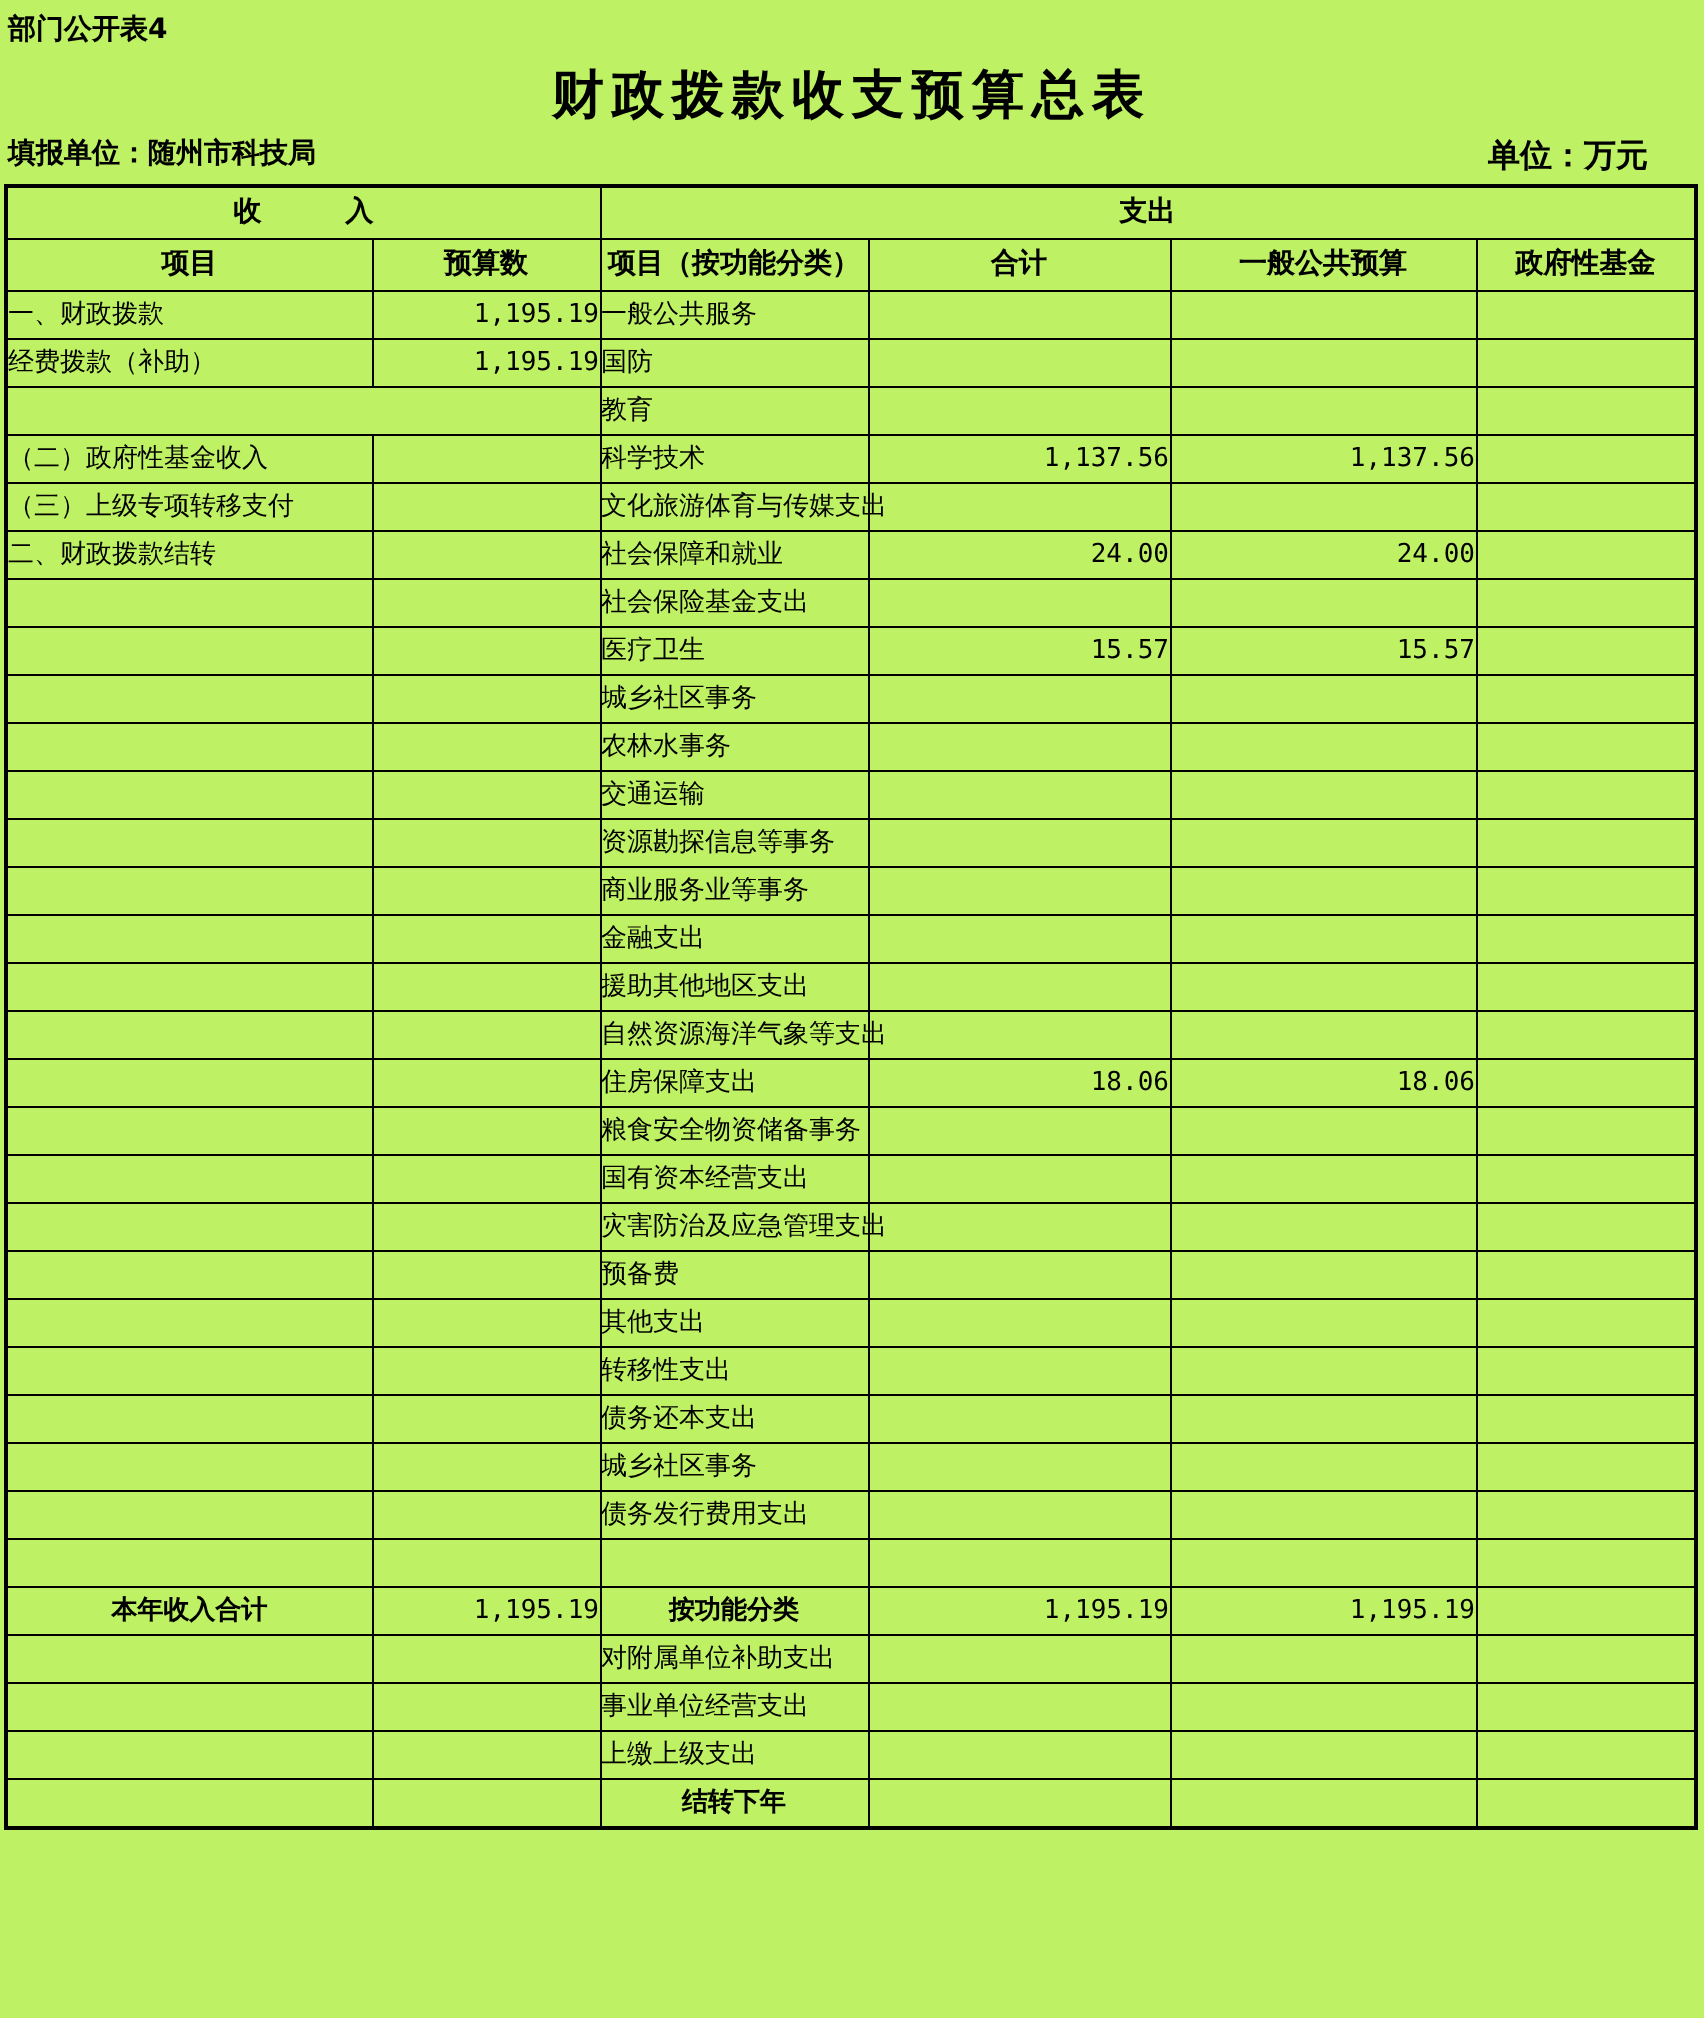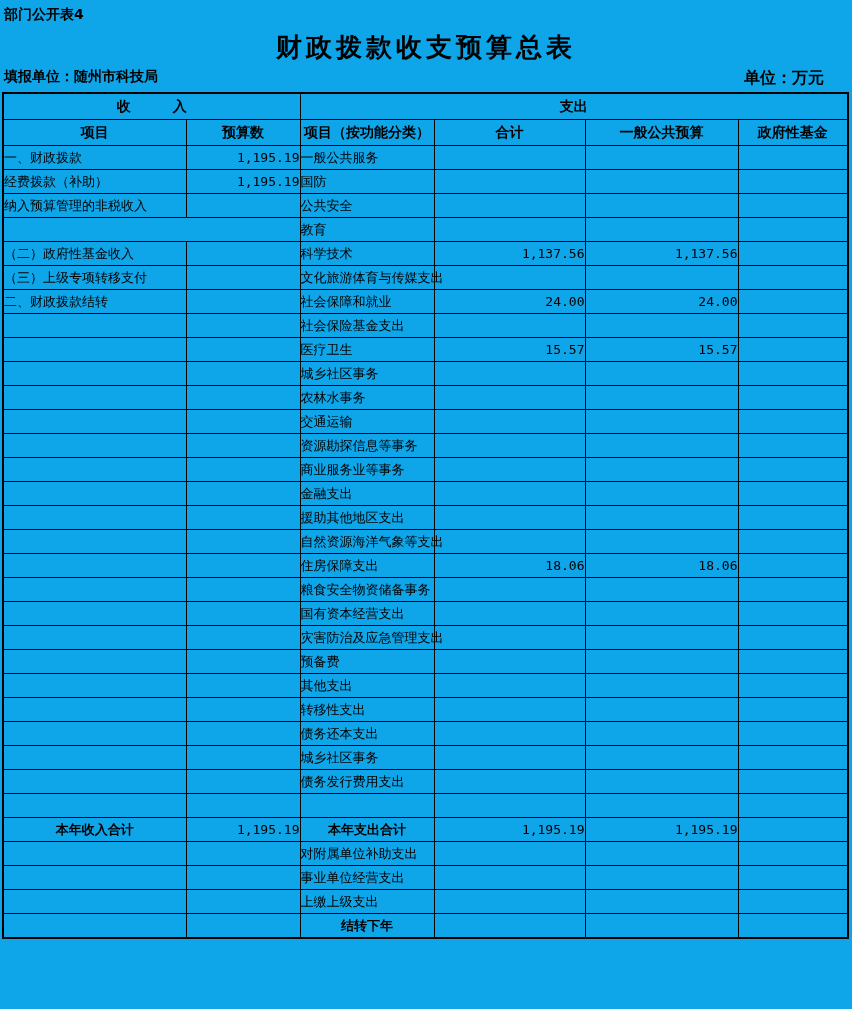--- a/index.html
+++ b/index.html
@@ -6,21 +6,21 @@
     margin: 0;
     padding: 0;
     background: #ffffff;
     color: #000000;
     font-family: "DejaVu Sans", sans-serif;
   }
   .page {
     position: relative;
     width: 852px;
     height: 1009px;
-    background: #0ea5e9;
+    background: #bef264;
     overflow: hidden;
   }
   .doc-label {
     position: absolute;
     left: 4px;
     top: 6px;
     font-size: 14px;
     font-weight: bold;
     white-space: pre;
   }
@@ -147,28 +147,20 @@
         </tr>
         <tr>
           <td class="item indent2">经费拨款（补助）</td>
           <td class="num">1,195.19</td>
           <td class="item">国防</td>
           <td class="num"></td>
           <td class="num"></td>
           <td class="num"></td>
         </tr>
         <tr>
-          <td class="item indent2">纳入预算管理的非税收入</td>
-          <td class="num"></td>
-          <td class="item">公共安全</td>
-          <td class="num"></td>
-          <td class="num"></td>
-          <td class="num"></td>
-        </tr>
-        <tr>
           <td colspan="2" class="item merged-left"></td>
           <td class="item">教育</td>
           <td class="num"></td>
           <td class="num"></td>
           <td class="num"></td>
         </tr>
         <tr>
           <td class="item indent1">（二）政府性基金收入</td>
           <td class="num"></td>
           <td class="item">科学技术</td>
@@ -356,21 +348,21 @@
           <td class="item indent0"></td>
           <td class="num"></td>
           <td class="item"></td>
           <td class="num"></td>
           <td class="num"></td>
           <td class="num"></td>
         </tr>
         <tr>
           <td class="item indent0 emph">本年收入合计</td>
           <td class="num">1,195.19</td>
-          <td class="item emph">本年支出合计</td>
+          <td class="item emph">按功能分类</td>
           <td class="num">1,195.19</td>
           <td class="num">1,195.19</td>
           <td class="num"></td>
         </tr>
         <tr>
           <td class="item indent0"></td>
           <td class="num"></td>
           <td class="item">对附属单位补助支出</td>
           <td class="num"></td>
           <td class="num"></td>

